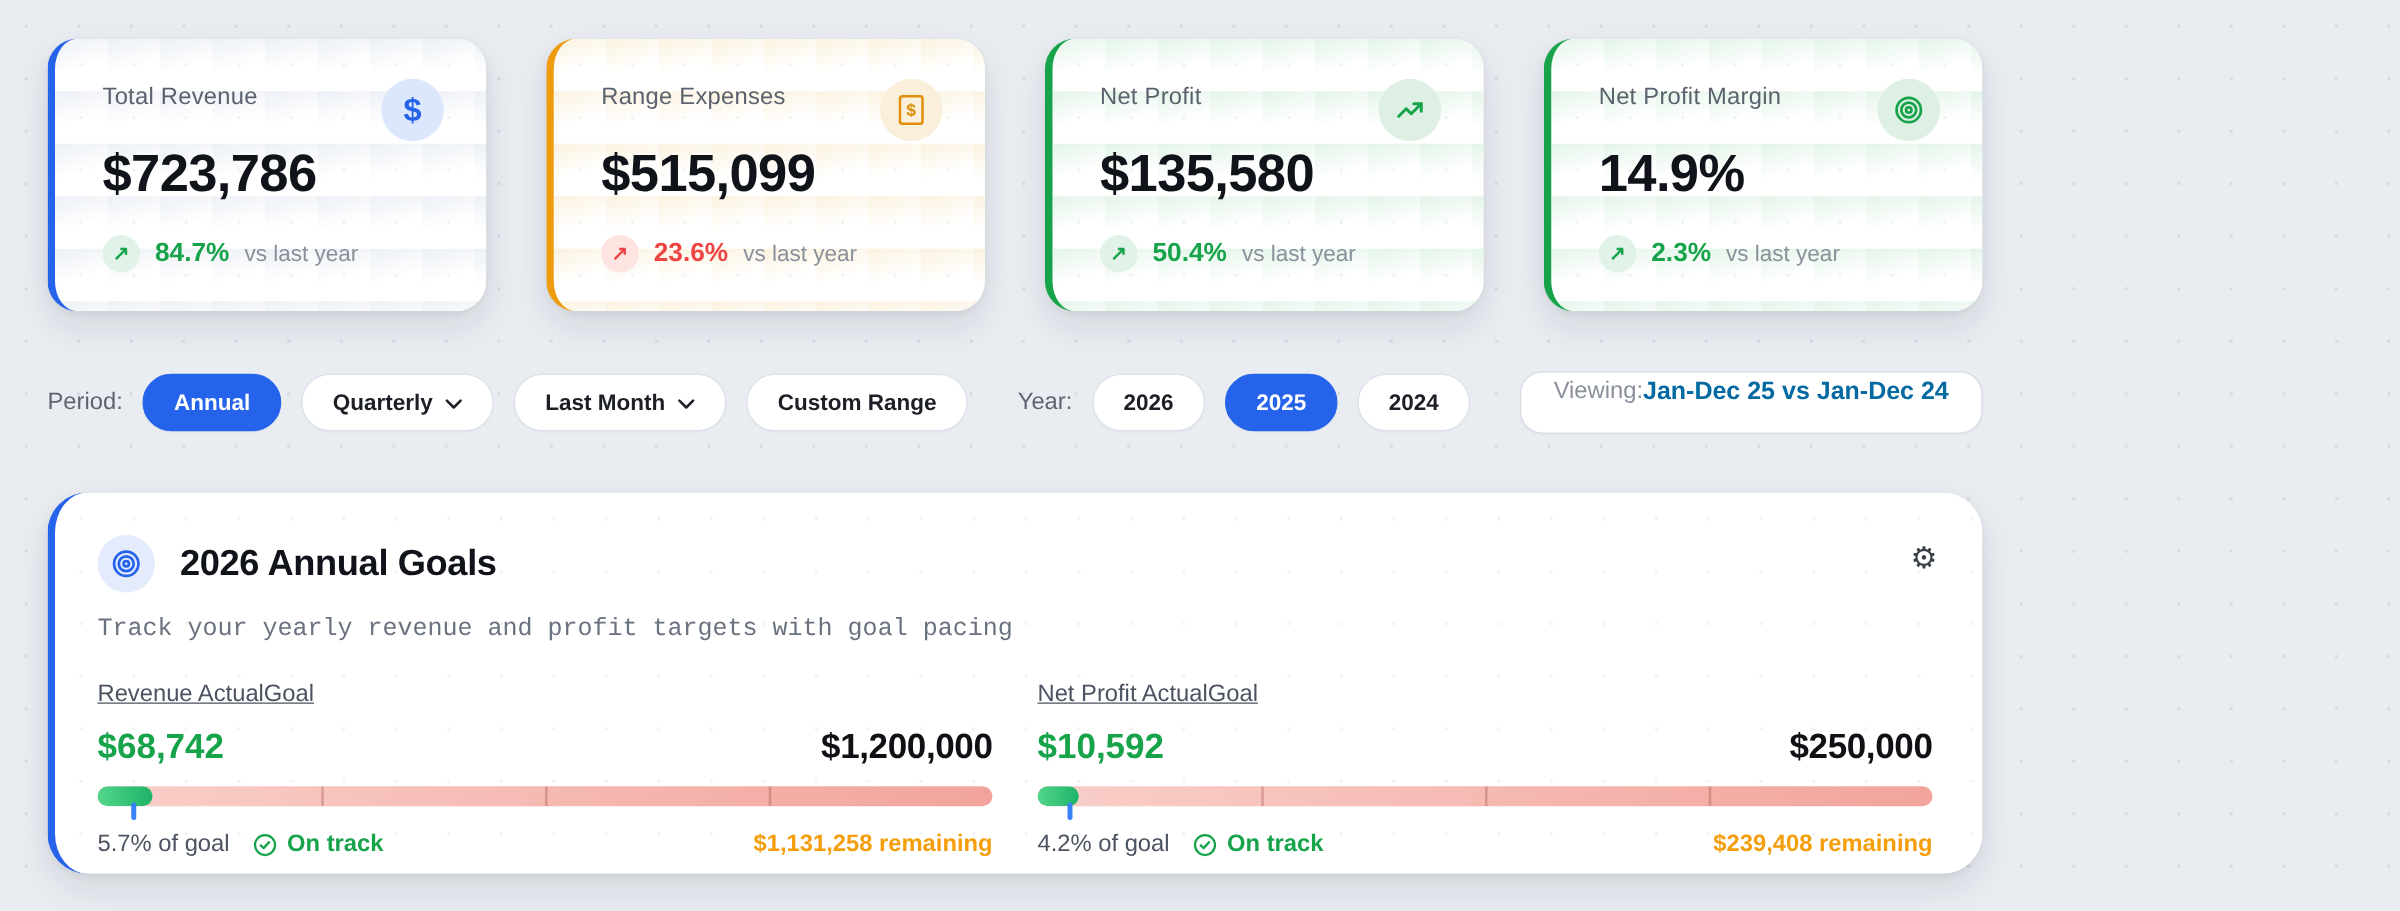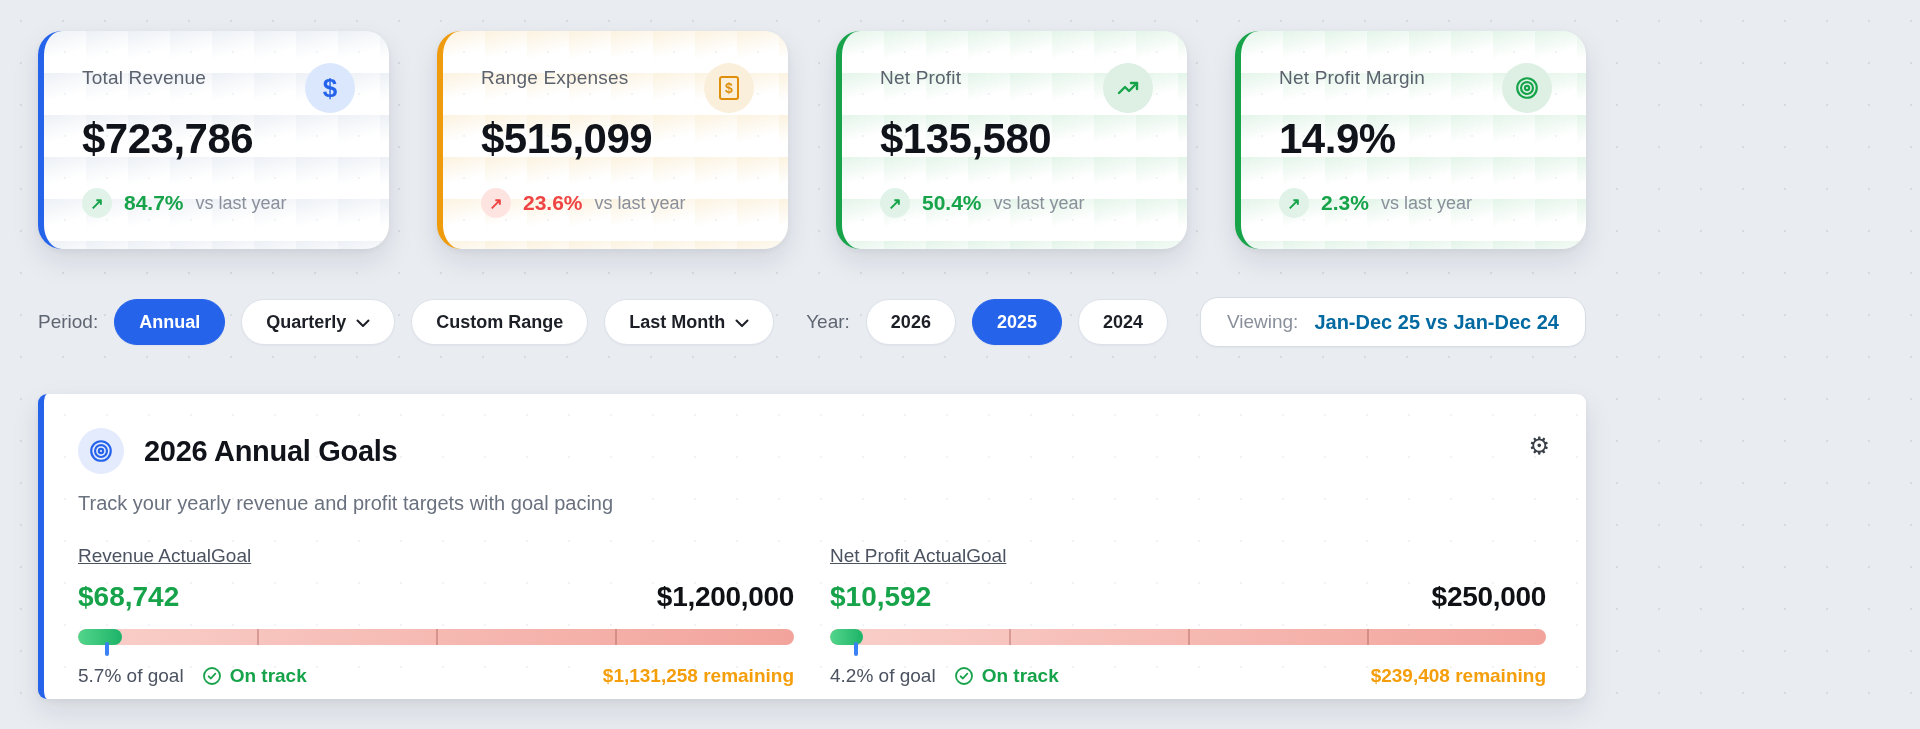--- a/index.html
+++ b/index.html
@@ -70,47 +70,47 @@
     display:flex; align-items:center; gap:10px; height:46px; padding:0 24px;
     border:1.5px solid #dde2ea; border-radius:23px; background:#fff;
     font-size:18px; font-weight:bold; color:#1c1f26; cursor:pointer;
     box-shadow:0 1px 2px rgba(15,23,42,0.04);
     font-family:"Liberation Sans", sans-serif;
   }
   .pill-btn.selected{background:var(--blue); border-color:var(--blue); color:#fff;}
   .chevron{display:inline-flex; margin-top:2px;}
   .spacer{flex:1;}
   .viewing-pill{
-    display:flex; align-items:center; gap:16px; height:50px; padding:17px 26px;
+    display:flex; gap:0; height:50px; padding:4px 26px;
     border:1.5px solid #d7dce5; border-radius:18px; background:#fff;
     box-shadow:0 1px 2px rgba(15,23,42,0.04);
   }
   .viewing-label{font-size:19px; color:#8a909b;}
   .viewing-value{font-size:20px; font-weight:bold; color:#0369a1;}
 
   
   .goals-card{
-    margin-top:47px; border-radius:9px; border-left:6px solid var(--blue);
+    margin-top:47px; border-radius:32px; border-left:6px solid var(--blue);
     background-color:#fff;
     background-image:radial-gradient(rgba(120,134,156,0.10) 1.2px, transparent 1.3px);
     background-size:42px 42px;
     box-shadow:0 12px 28px rgba(15,23,42,0.10), 0 2px 6px rgba(15,23,42,0.05);
     padding:34px 40px 30px 34px; height:305px; position:relative;
   }
   .goals-header{display:flex; align-items:center; gap:20px;}
   .goals-icon-wrap{
     width:46px; height:46px; border-radius:50%; background:#e3ebfc;
     display:flex; align-items:center; justify-content:center; color:var(--blue);
   }
   .goals-title{font-size:29px; font-weight:bold; letter-spacing:-0.3px; color:#101319;}
   .gear-btn{
     position:absolute; top:40px; right:36px; background:none; border:none; cursor:pointer;
     font-size:24px; color:#3a4048; line-height:1; font-family:"DejaVu Sans", sans-serif;
   }
-  .goals-subtitle{font-size:20px; color:#6a7widt17f;}
+  .goals-subtitle{font-size:20px; color:#6a7widt17f;font-family:Liberation Mono, monospace;}
   .goals-subtitle{font-size:20px; color:#6a717f; margin-top:18px;}
   .goals-grid{display:grid; grid-template-columns:1fr 1fr; column-gap:36px; margin-top:30px;}
   .goal-head{display:flex; justify-content:flex-start; font-size:19px; color:#4b5260;text-decoration:underline;}
   .goal-amounts{display:flex; justify-content:space-between; align-items:flex-start; margin-top:14px;}
   .goal-actual{font-size:28px; font-weight:bold; color:#16a34a;}
   .goal-target{font-size:28px; font-weight:bold; color:#0f1115; letter-spacing:-0.3px;}
   .bar-wrap{position:relative; margin-top:16px; height:28px;}
   .bar-track{
     position:relative; height:16px; border-radius:8px; overflow:hidden;
     background:linear-gradient(90deg, var(--track1), var(--track2));
@@ -206,29 +206,29 @@
       </button>
       <button class="pill-btn">
         <span>Quarterly</span>
         <span class="chevron">
           <svg width="14" height="9" viewBox="0 0 14 9" fill="none" stroke="#1c1f26" stroke-width="2" stroke-linecap="round" stroke-linejoin="round">
               <polyline points="1.5,1.5 7,7 12.5,1.5"></polyline>
             </svg>
         </span>
       </button>
       <button class="pill-btn">
-        <span>Custom Range</span>
-      </button>
-      <button class="pill-btn">
         <span>Last Month</span>
         <span class="chevron">
           <svg width="14" height="9" viewBox="0 0 14 9" fill="none" stroke="#1c1f26" stroke-width="2" stroke-linecap="round" stroke-linejoin="round">
               <polyline points="1.5,1.5 7,7 12.5,1.5"></polyline>
             </svg>
         </span>
+      </button>
+      <button class="pill-btn">
+        <span>Custom Range</span>
       </button>
     </div>
 
     <div class="spacer"></div>
 
     <span class="filter-label">Year:</span>
     <div class="pill-group">
       <button class="pill-btn">
         <span>2026</span>
       </button>

